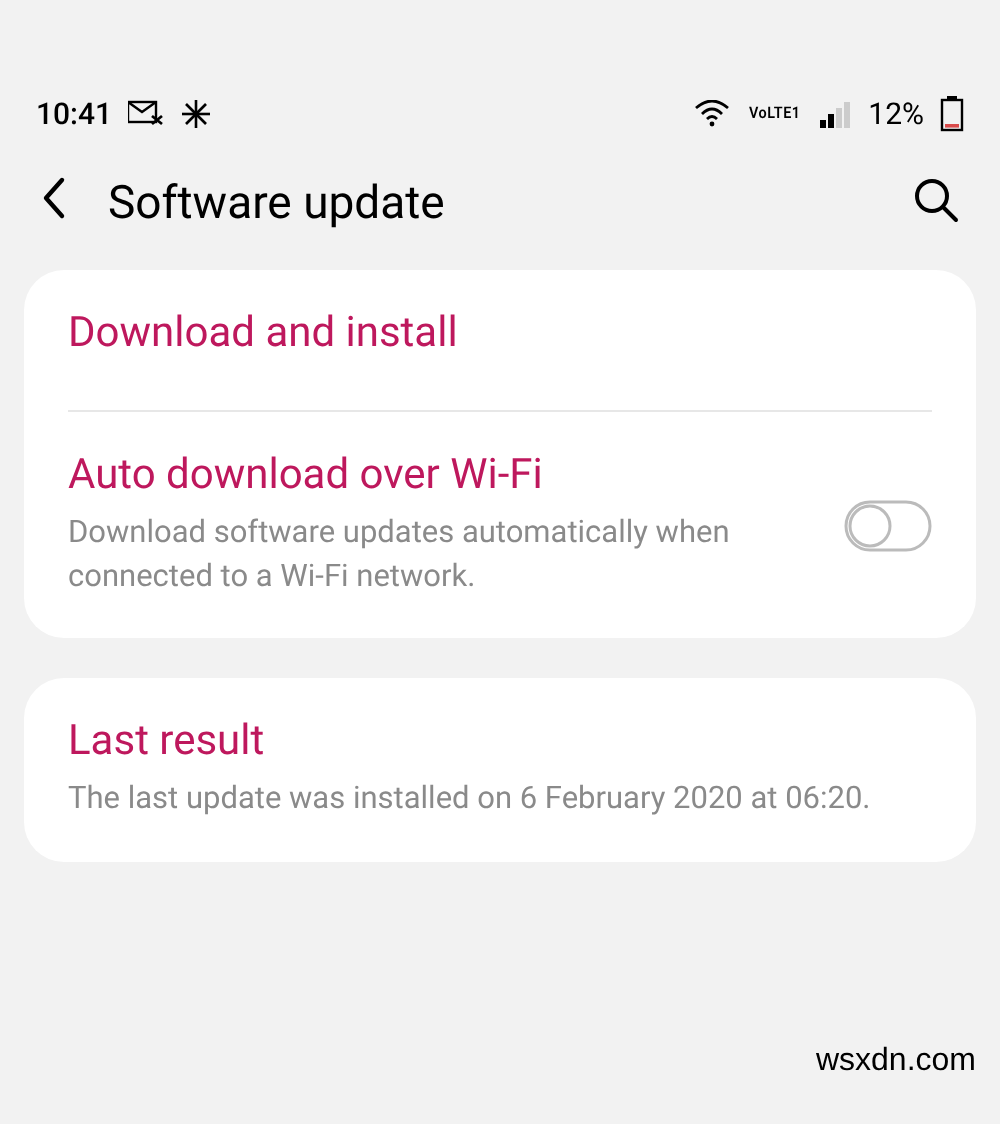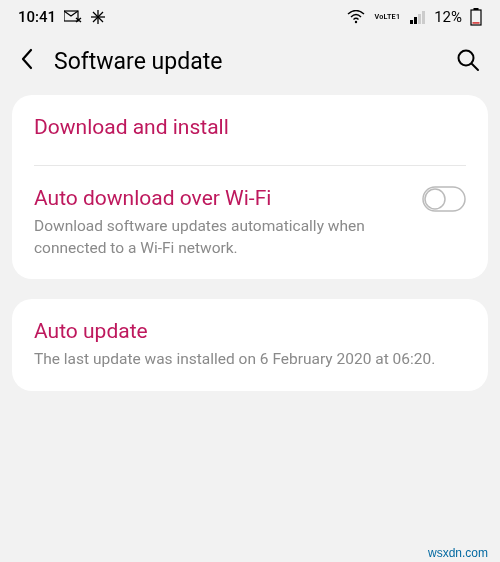--- a/index.html
+++ b/index.html
@@ -16,20 +16,21 @@
       position: relative;
     }
     .status-bar {
       display: flex;
       justify-content: space-between;
       align-items: center;
       padding: 8px 18px;
       font-size: 15px;
       color: #000;
       background: #f2f2f2;
+      margin-top: 40px;
     }
     .status-left, .status-right {
       display: flex;
       align-items: center;
       gap: 8px;
     }
     .status-time {
       font-weight: 500;
     }
     .status-icon {
@@ -81,40 +82,41 @@
       margin-bottom: 6px;
       font-weight: 400;
     }
     .section-desc {
       font-size: 15.5px;
       color: #8a8a8a;
       line-height: 1.4;
     }
     .section-row {
       display: flex;
+      align-items: center;
       gap: 0;
     }
     .section-text {
       flex: 1;
     }
     .toggle {
       width: 44px;
       height: 26px;
       flex-shrink: 0;
       position: relative;
     }
     .toggle svg {
       display: block;
     }
     .watermark {
       position: absolute;
-      bottom: 2px;
+      bottom: 22px;
       right: 12px;
-      font-size: 12px;
-      color: #0369a1;
+      font-size: 16px;
+      color: #000000;
       font-family: Arial, sans-serif;
     }
     .battery-num {
       font-size: 15px;
     }
   </style>
 </head>
 <body>
 
 <div class="status-bar">
@@ -198,18 +200,18 @@
       <svg width="44" height="26" viewBox="0 0 44 26">
           <rect x="1" y="1" width="42" height="24" rx="12" fill="#fff" stroke="#bbb" stroke-width="1.5"></rect>
           <circle cx="13" cy="13" r="10" fill="#fff" stroke="#bbb" stroke-width="1.5"></circle>
         </svg>
     </div>
   </div>
 </div>
 
 <div class="card">
   <div class="section">
-    <div class="section-title">Auto update</div>
+    <div class="section-title">Last result</div>
     <div class="section-desc">The last update was installed on 6 February 2020 at 06:20.</div>
   </div>
 </div>
 
 <div class="watermark">wsxdn.com</div>
 
 </body></html>

